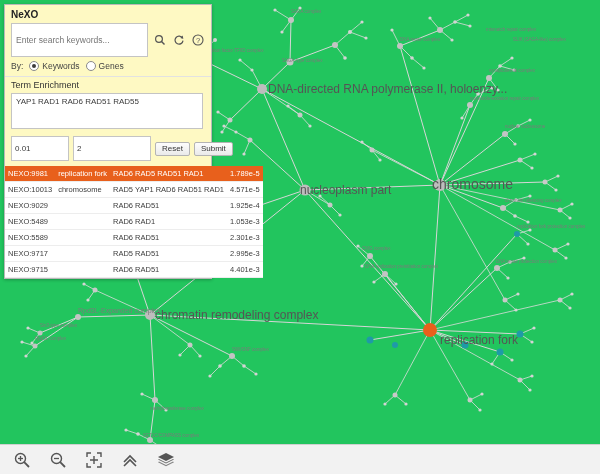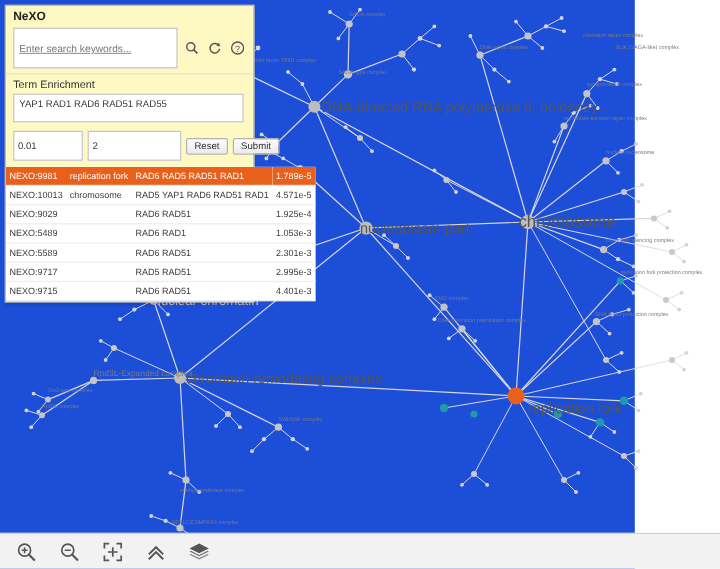--- a/index.html
+++ b/index.html
@@ -12,22 +12,22 @@
     height: 474px;
     overflow: hidden;
     font-family: "Liberation Sans", sans-serif;
     position: relative;
   }
 
   
   #network-canvas {
     position: absolute;
     left: 0; top: 0;
-    width: 529px; height: 474px;
-    background: #1d4ed8;
+    width: 600px; height: 474px;
+    background: #22c55e;
   }
   #network-svg { display: block; }
 
   .net-label {
     font-family: "Liberation Sans", sans-serif;
     fill: #7b7b7b;
   }
   .net-label-big {
     font-family: "Liberation Sans", sans-serif;
     fill: #555555;
@@ -59,21 +59,20 @@
   #search-input {
     flex: 1 1 auto;
     height: 16px;
     box-sizing: border-box;
     border: 1px solid #c4c4c4;
     background: #fff;
     font-size: 8.5px;
     padding: 16px 4px;
     color: #9a9a9a;
     font-family: "Liberation Sans", sans-serif;
-    text-decoration: underline;
   }
   .icon-btn {
     width: 15px; height: 15px;
     display: inline-flex;
     align-items: center;
     justify-content: center;
     color: #5a5a5a;
     cursor: pointer;
   }
   .icon-btn svg { display: block; }
@@ -106,21 +105,21 @@
 
   .section-head {
     padding: 3px 6px 3px 6px;
     font-size: 9px;
     color: #333;
     border-top: 1px solid #e2e2e2;
   }
   #term-textarea {
     margin: 0 6px 5px 6px;
     width: 192px;
-    height: 24px;
+    height: 36px;
     box-sizing: border-box;
     border: 1px solid #c4c4c4;
     background: #fff;
     font-size: 8px;
     padding: 3px 4px;
     color: #3a3a3a;
     resize: none;
     font-family: "Liberation Sans", sans-serif;
     line-height: 1.3;
   }
@@ -508,20 +507,31 @@
         </svg>
     </span>
     <span class="icon-btn">
       <svg width="12" height="12" viewBox="0 0 12 12">
           <circle cx="6" cy="6" r="5" fill="none" stroke="#555" stroke-width="1.1"></circle>
           <text x="6" y="9" font-size="7.5" text-anchor="middle" fill="#555" font-family="Liberation Sans, sans-serif">?</text>
         </svg>
     </span>
   </div>
 
+  <div class="byrow">
+    <span>By:</span>
+    <span class="radio-wrap">
+      <span class="radio checked"></span>
+      <span>Keywords</span>
+    </span>
+    <span class="radio-wrap">
+      <span class="radio"></span>
+      <span>Genes</span>
+    </span>
+  </div>
 
   <div class="section-head">Term Enrichment</div>
 
   <textarea id="term-textarea" style="">YAP1 RAD1 RAD6 RAD51 RAD55</textarea>
 
   <div class="ctrl-row">
     <input id="pvalue-field" class="small-field" type="text" value="0.01" style="">
     <input id="count-field" class="small-field" type="text" value="2" style="">
     <button class="btn">Reset</button>
     <button class="btn">Submit</button>

